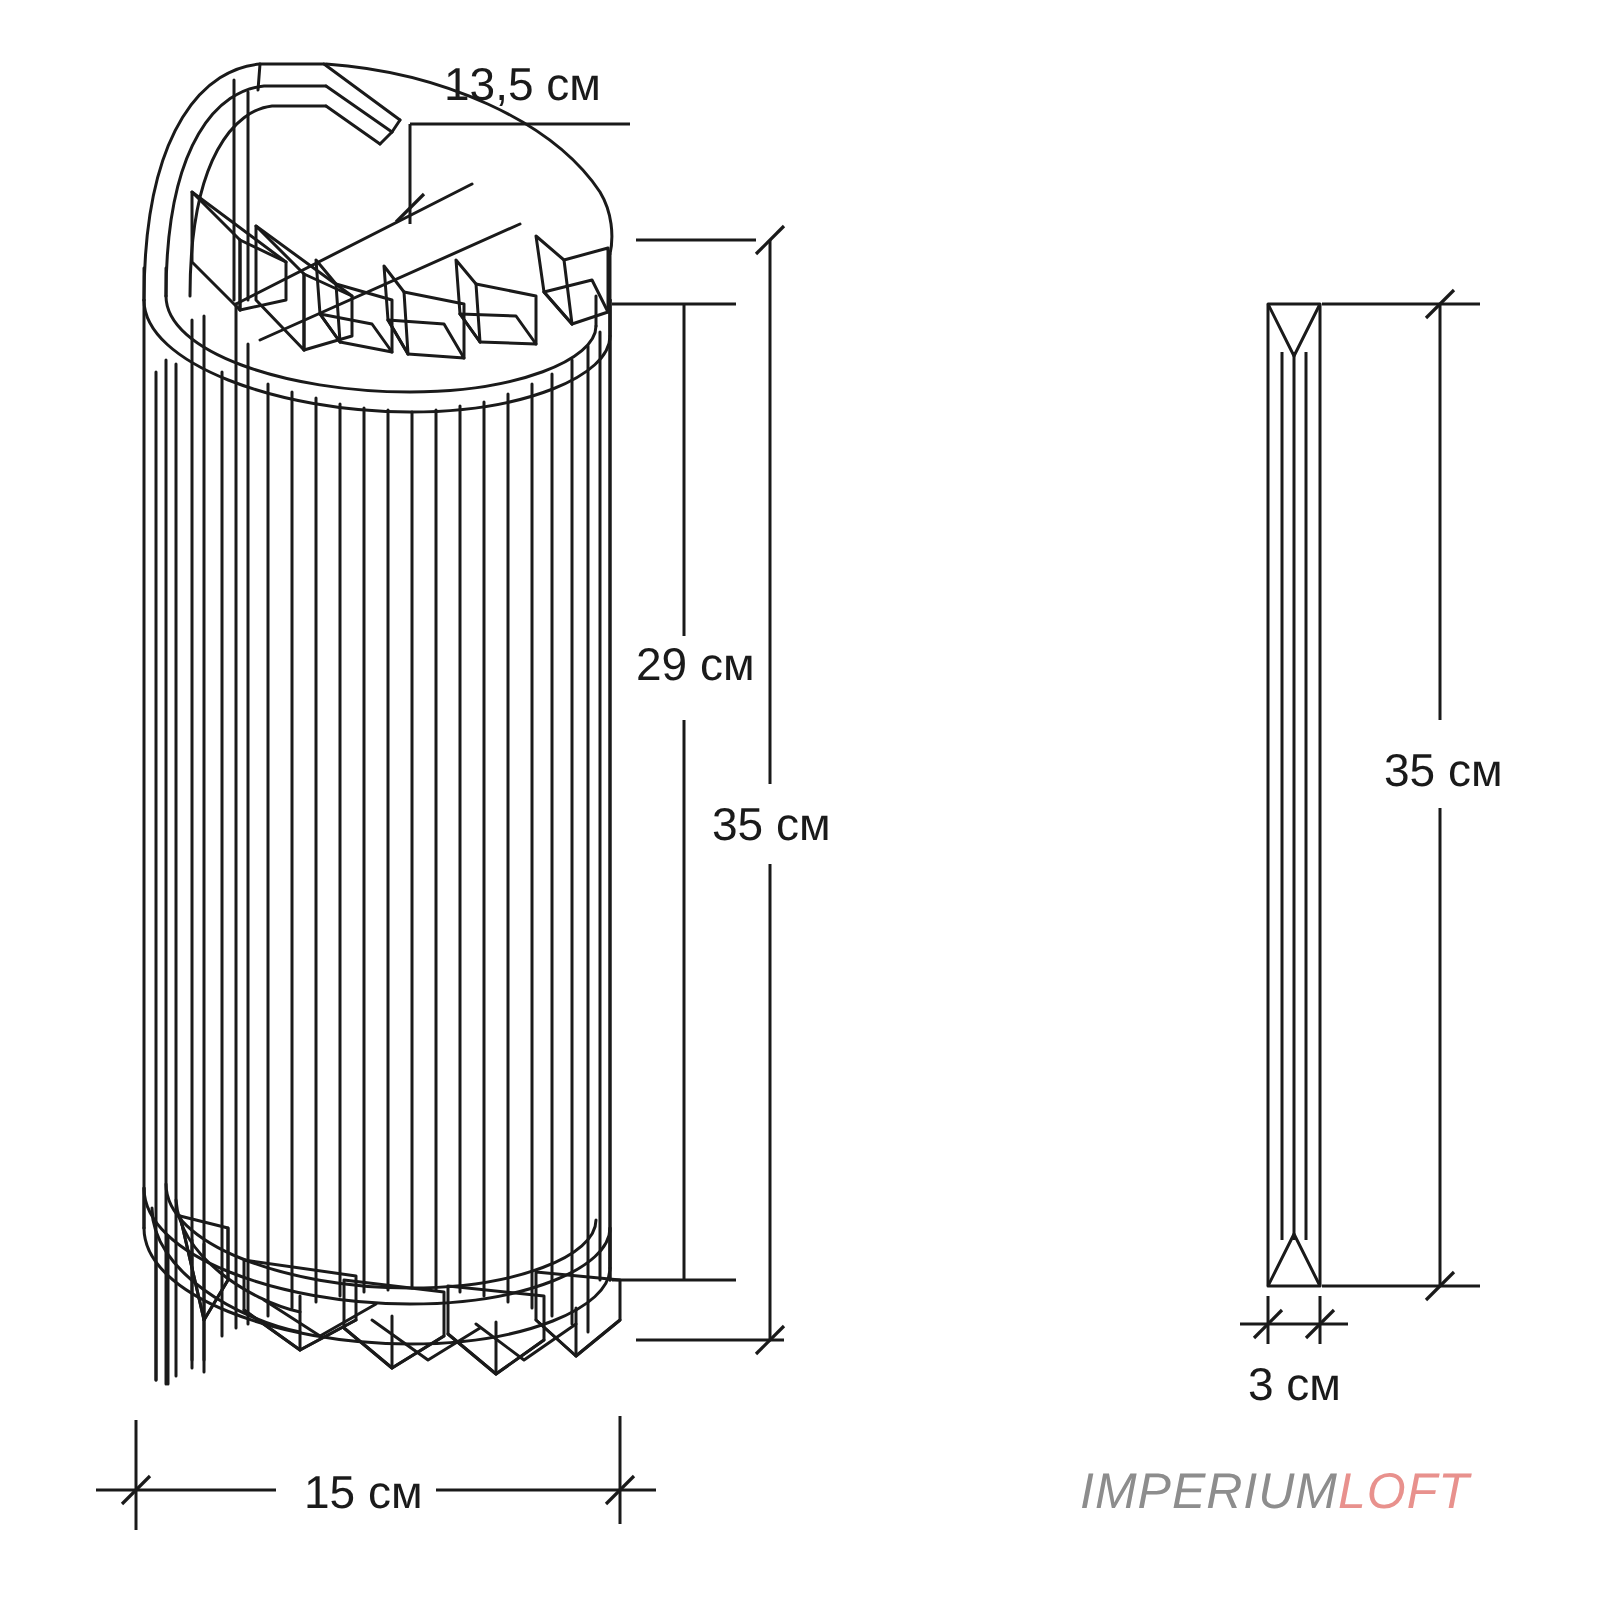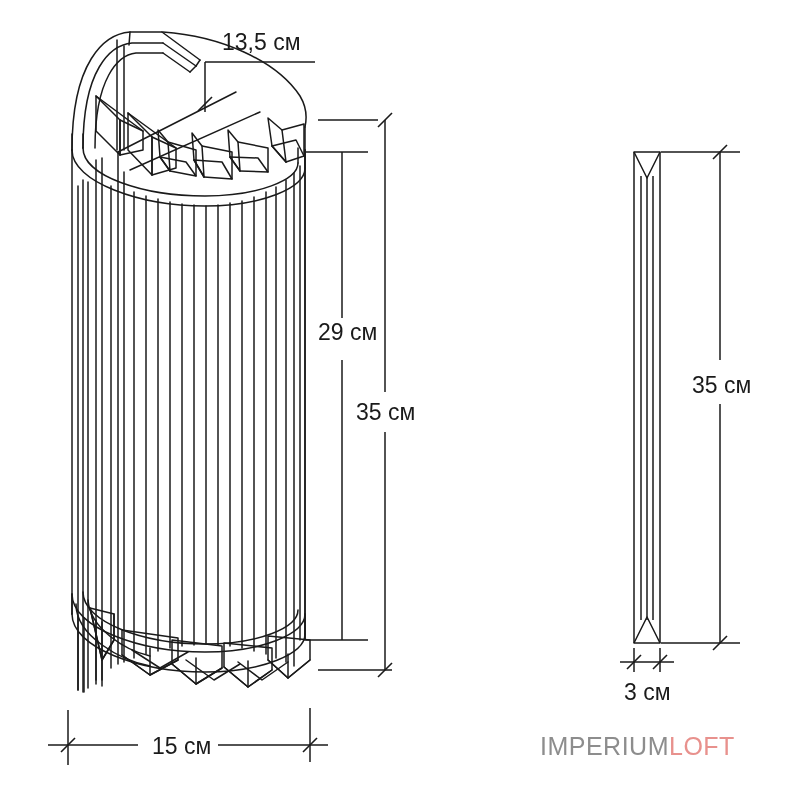--- a/index.html
+++ b/index.html
@@ -31,20 +31,21 @@
     font-weight: 400;
   }
   .logo-wrap {
     position: absolute;
     left: 540px;
     top: 732px;
     font-family: "Liberation Sans", sans-serif;
     font-size: 25px;
     letter-spacing: 0.5px;
     white-space: nowrap;
+    font-style: italic;
   }
   .logo-imperium { color: #8d8d8d; }
   .logo-loft { color: #e8918d; }
 </style>
 </head>
 <body>
 
 <div id="page">
 
   <svg id="drawing" viewBox="0 0 800 800">

